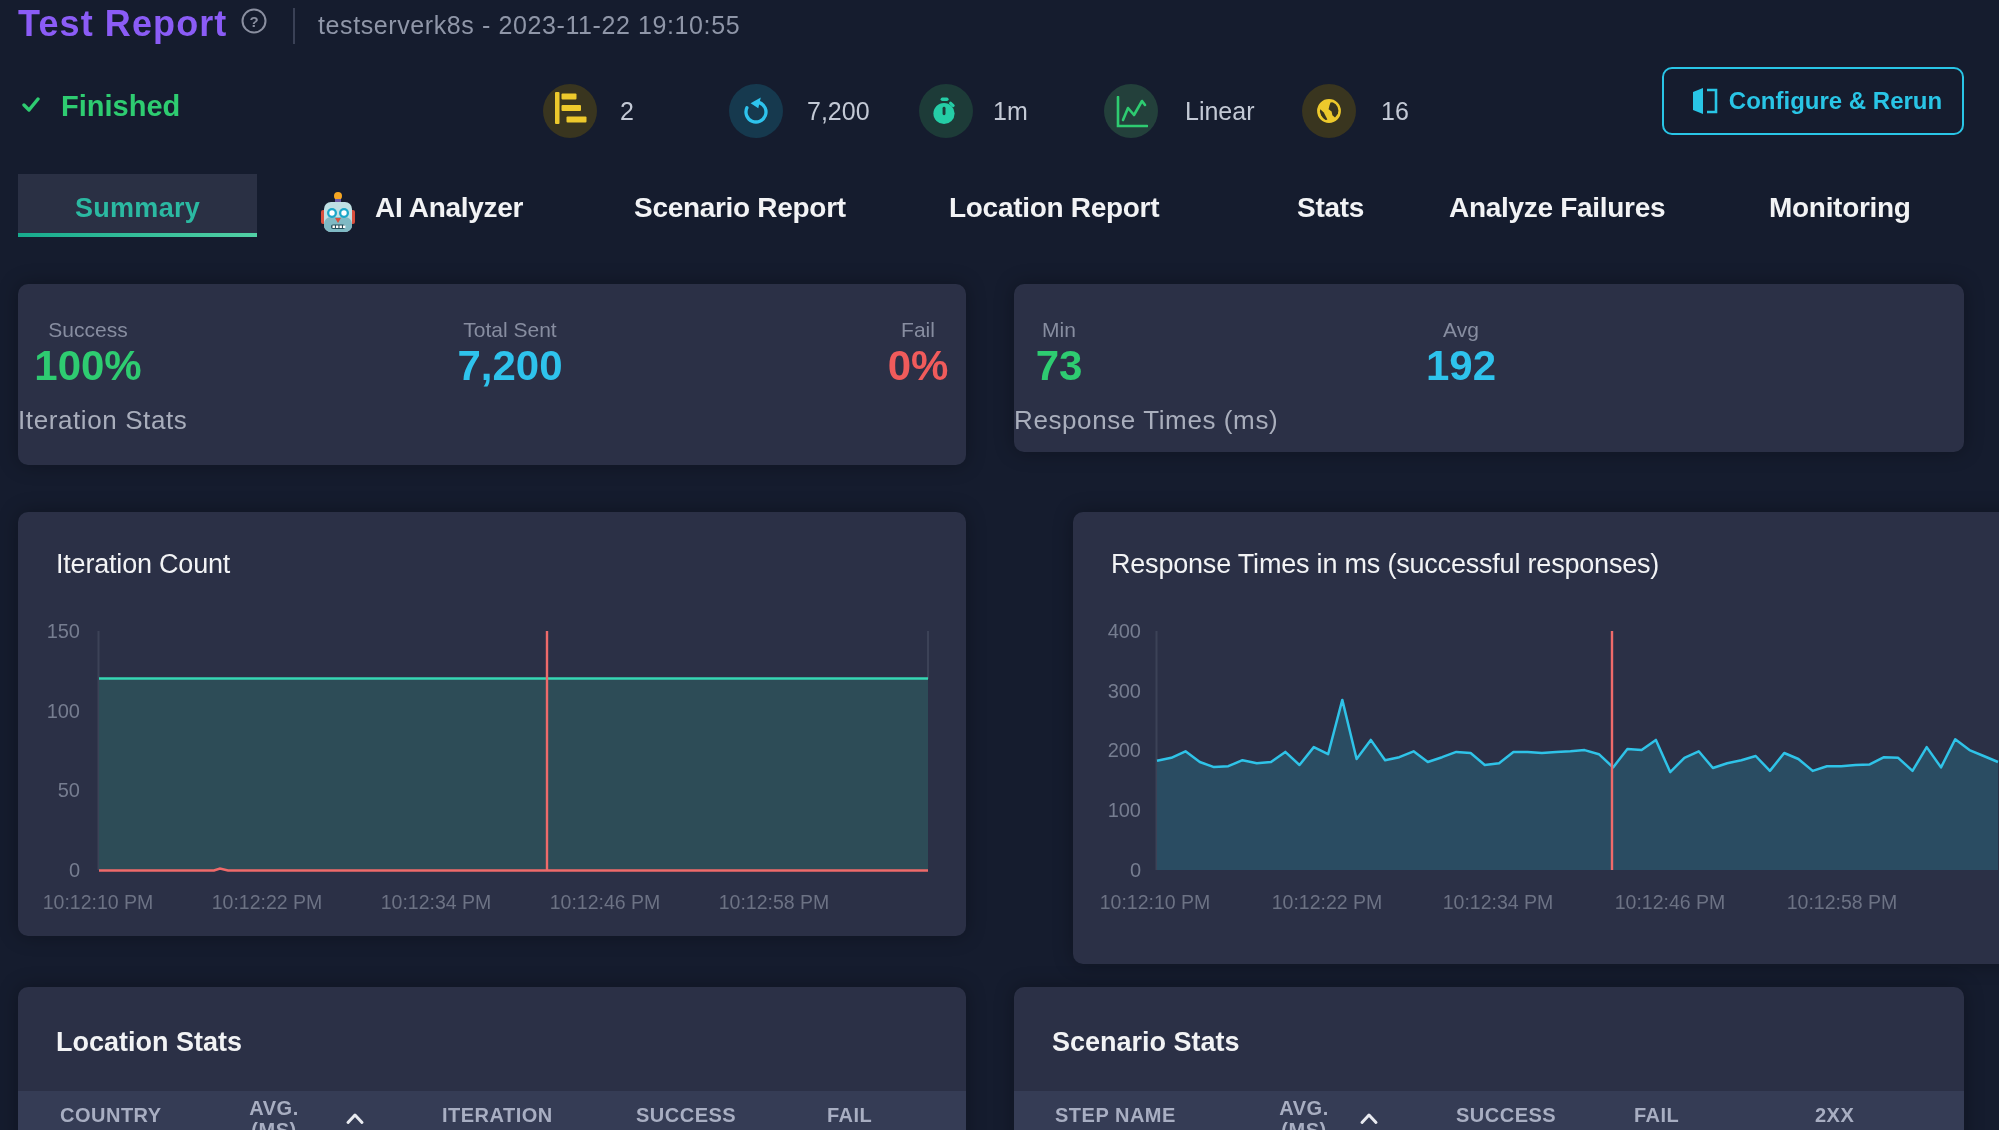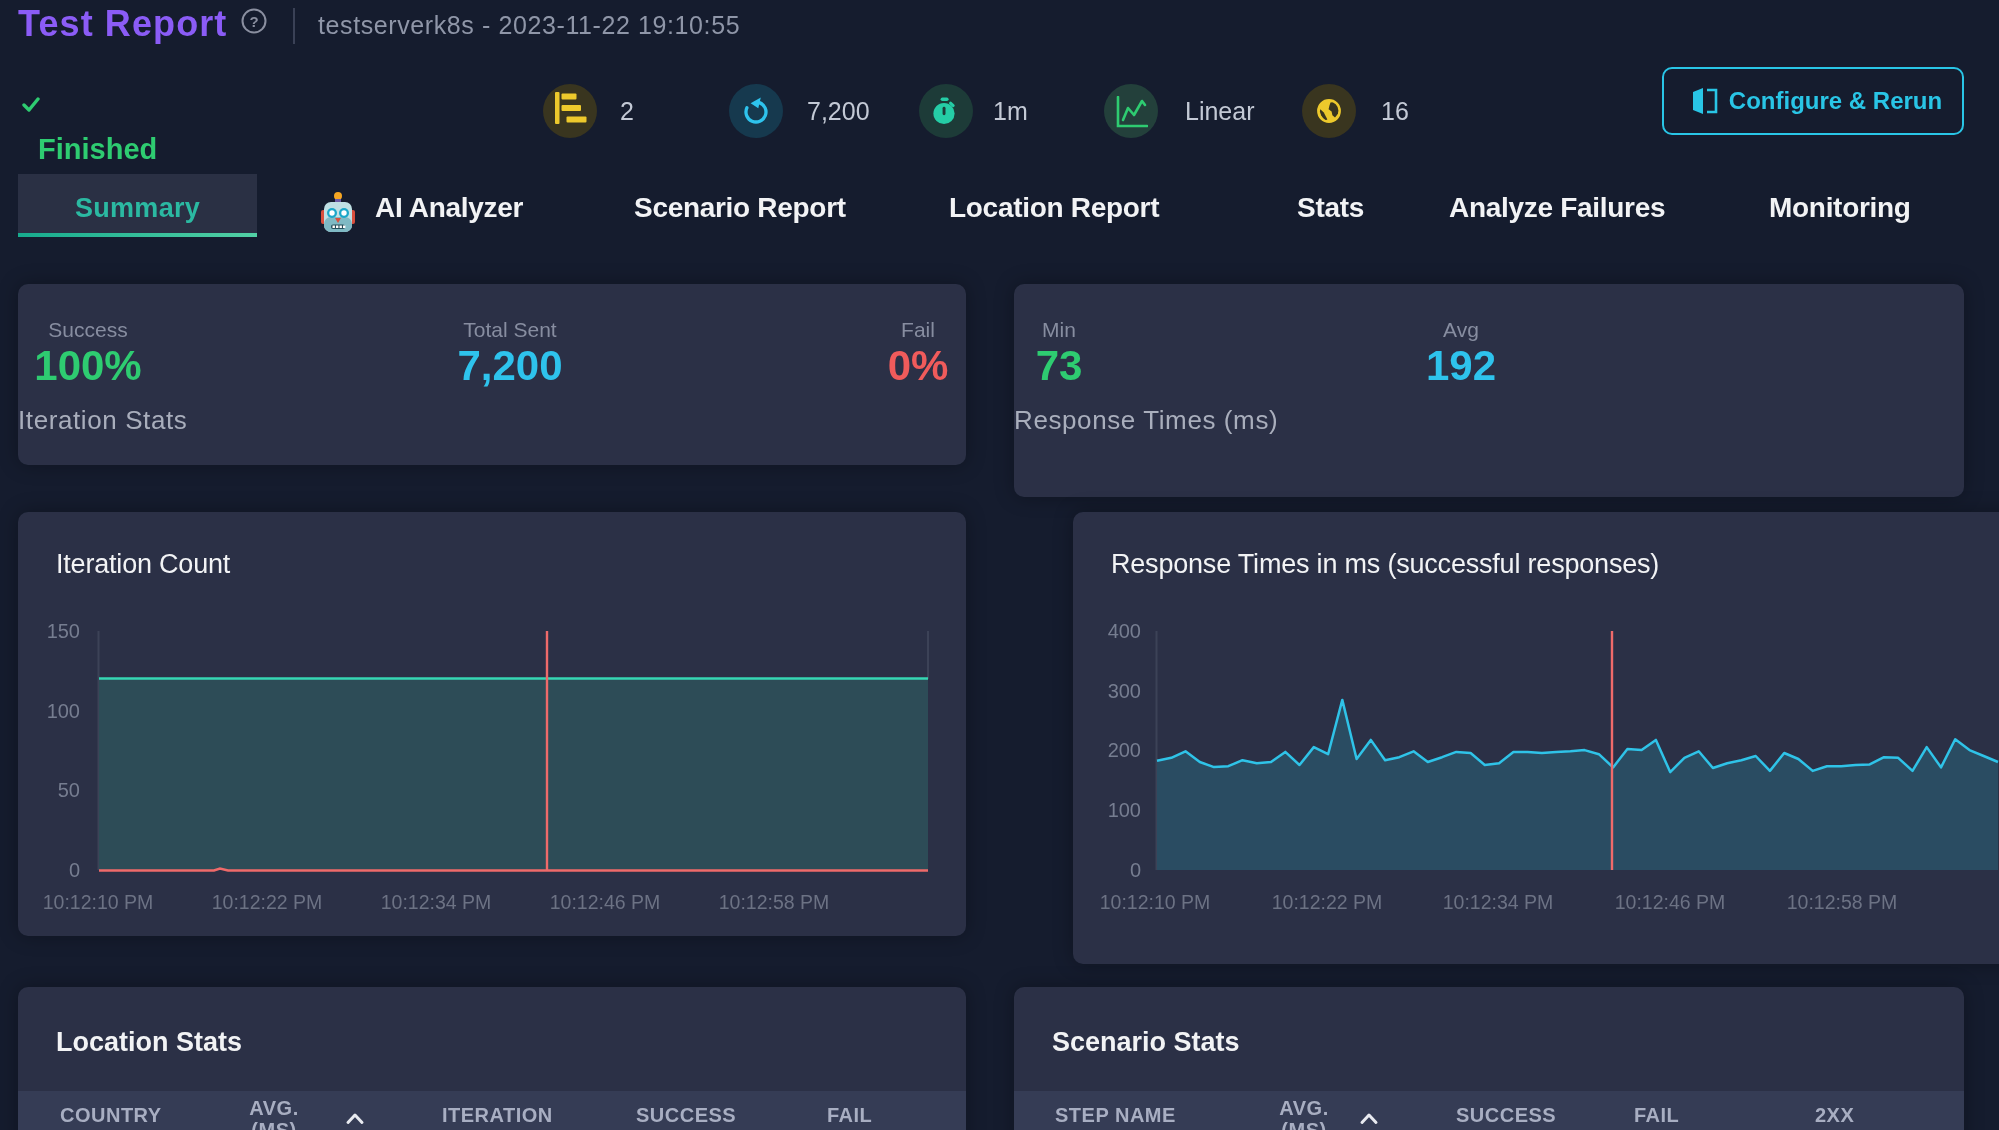--- a/index.html
+++ b/index.html
@@ -38,21 +38,21 @@
 <div class="abs" id="title">Test Report</div>
 <svg class="abs" style="left:241px; top:8px;" width="26" height="26" viewBox="0 0 26 26">
     <circle cx="13" cy="13" r="11.5" fill="none" stroke="#8a8fa0" stroke-width="2"></circle>
     <text x="13" y="18.5" text-anchor="middle" font-size="15" font-weight="bold" fill="#8a8fa0" font-family="Liberation Sans">?</text>
   </svg>
 <div class="abs" id="vline"></div>
 <div class="abs" id="subtitle">testserverk8s - 2023-11-22 19:10:55</div>
 <svg class="abs" style="left:22px; top:96px;" width="18" height="18" viewBox="0 0 18 18">
     <path d="M2 9 L7 14 L16 3" fill="none" stroke="#2ecc71" stroke-width="3.4" stroke-linecap="round" stroke-linejoin="round"></path>
   </svg>
-<div class="abs" id="finished" style="left:38px;margin-top:43px;">Finished</div>
+<div class="abs" id="finished" style="left:61px;">Finished</div>
 
 <div class="ic" style="left:543px; background:#39351f;"></div>
 <svg class="abs" style="left:553px; top:90px;" width="36" height="36" viewBox="0 0 36 36">
   <rect x="2" y="2" width="4.5" height="32" fill="#edc92c" rx="1"></rect>
   <rect x="8.5" y="3.5" width="15" height="6" fill="#edc92c" rx="1"></rect>
   <rect x="8.5" y="15" width="19.5" height="6" fill="#edc92c" rx="1"></rect>
   <rect x="13.5" y="26.5" width="20" height="6" fill="#edc92c" rx="1"></rect>
 </svg>
 <div class="iclabel" style="left:620px;">2</div>
 
@@ -133,21 +133,21 @@
   <div class="statcol" style="left:412px; width:160px;">
     <div class="lb">Total Sent</div>
       <div class="vl" style="color:#2ec3ed;">7,200</div>
   </div>
   <div class="statcol" style="left:840px; width:120px;">
     <div class="lb">Fail</div>
       <div class="vl" style="color:#f05b5b;">0%</div>
   </div>
   <div class="statcap">Iteration Stats</div>
 </div>
-<div class="card" style="left:1014px; top:284px; width:950px; height:213px;">
+<div class="card" style="left:1014px; top:284px; width:950px; height:168px;">
   <div class="statcol" style="left:-15px; width:120px;">
     <div class="lb">Min</div>
       <div class="vl" style="color:#2ecc71;">73</div>
   </div>
   <div class="statcol" style="left:367px; width:160px;">
     <div class="lb">Avg</div>
       <div class="vl" style="color:#2ec3ed;">192</div>
   </div>
   <div class="statcap">Response Times (ms)</div>
 </div>

